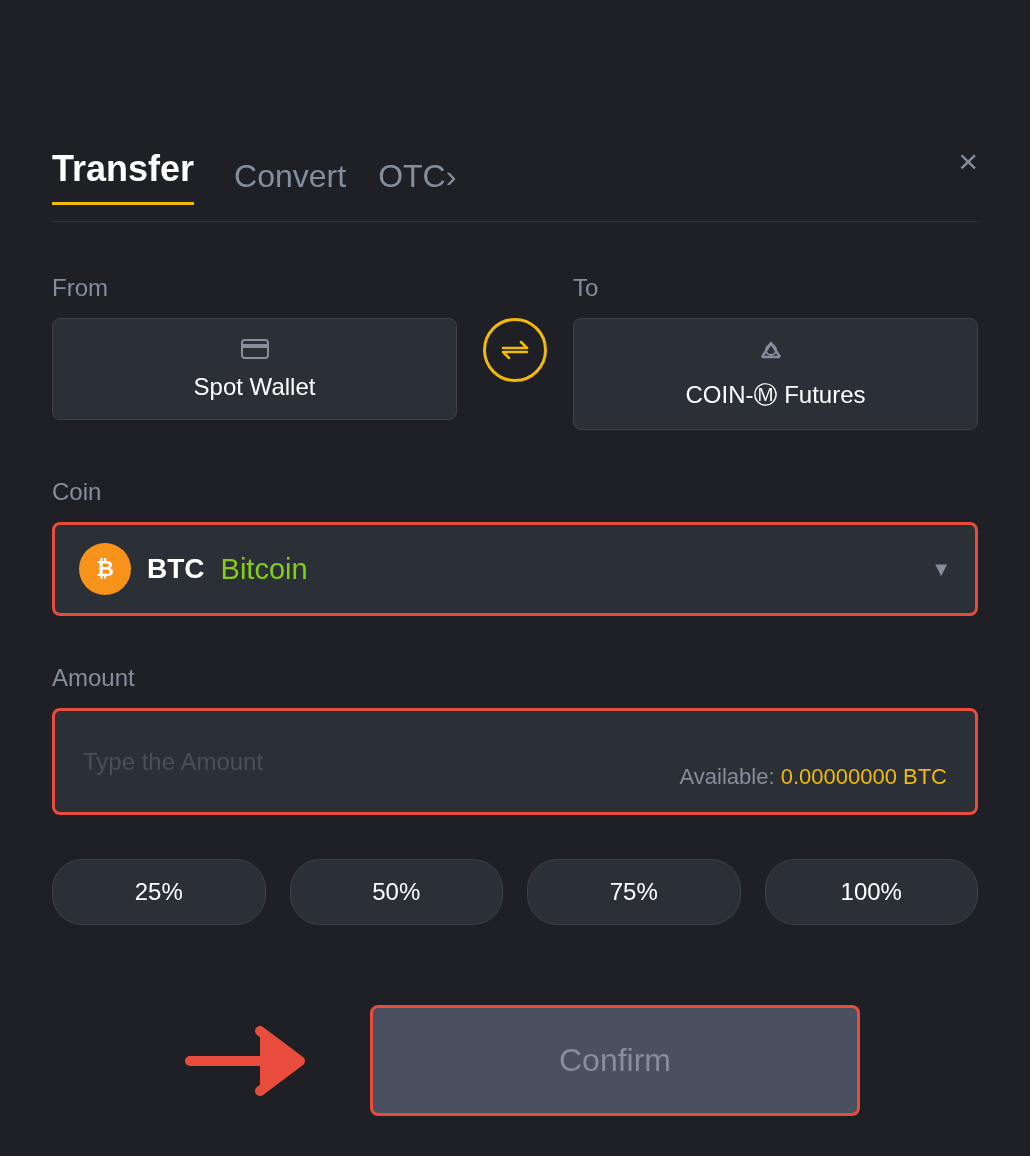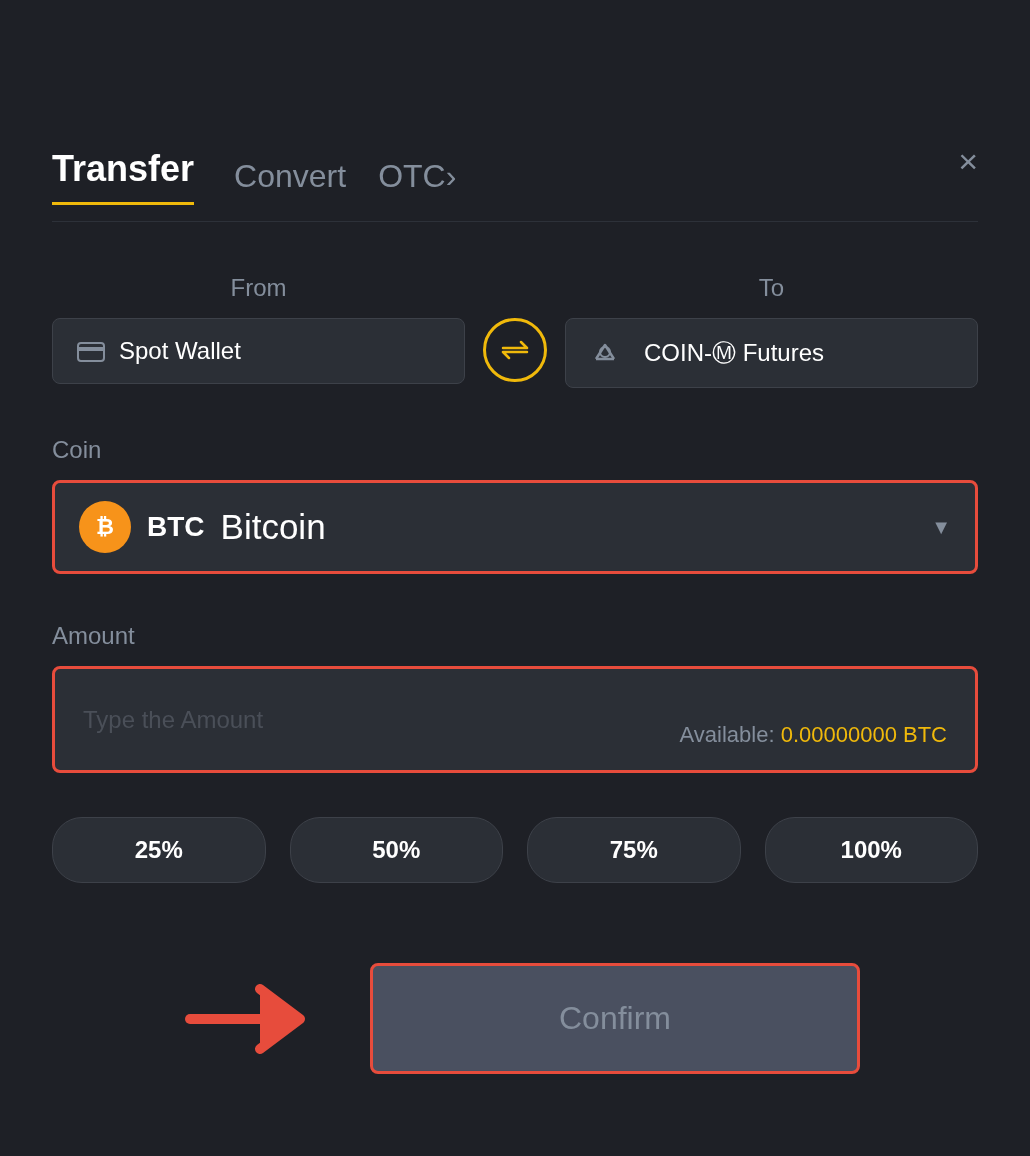--- a/index.html
+++ b/index.html
@@ -78,22 +78,21 @@
     }
 
     
     .from-to-section {
       margin-bottom: 48px;
     }
 
     .from-to-row {
       display: flex;
       align-items: flex-start;
-      gap: 0;
-      text-align: center;
+      gap: 8px;
     }
 
     .from-col {
       flex: 1;
     }
 
     .to-col {
       flex: 1;
     }
 
@@ -109,20 +108,21 @@
       border: 1px solid #3d4149;
       border-radius: 8px;
       padding: 18px 24px;
       display: flex;
       align-items: center;
       gap: 14px;
       color: #ffffff;
       font-size: 24px;
       cursor: pointer;
       width: 100%;
+      flex-direction: column;
     }
 
     .swap-btn-wrapper {
       display: flex;
       align-items: center;
       justify-content: center;
       padding-top: 44px;
       width: 100px;
       flex-shrink: 0;
     }
@@ -172,23 +172,23 @@
       flex-shrink: 0;
     }
 
     .coin-name {
       font-size: 28px;
       font-weight: 700;
       color: #ffffff;
     }
 
     .coin-full-name {
-      font-size: 35px;
-      font-weight: 400;
-      color: #ffffff;
+      font-size: 29px;
+      font-weight: 400;
+      color: #84cc16;
     }
 
     .chevron-down {
       margin-left: auto;
       color: #848e9c;
       font-size: 20px;
     }
 
     
     .amount-section {
@@ -232,21 +232,21 @@
     .pct-btn {
       flex: 1;
       background: #2b2f36;
       border: 1px solid #3d4149;
       border-radius: 30px;
       padding: 18px 0;
       color: #ffffff;
       font-size: 24px;
       cursor: pointer;
       text-align: center;
-      font-weight: 700;
+      font-weight: 400;
     }
 
     
     .confirm-section {
       display: flex;
       align-items: center;
       justify-content: center;
       gap: 40px;
       position: relative;
     }

